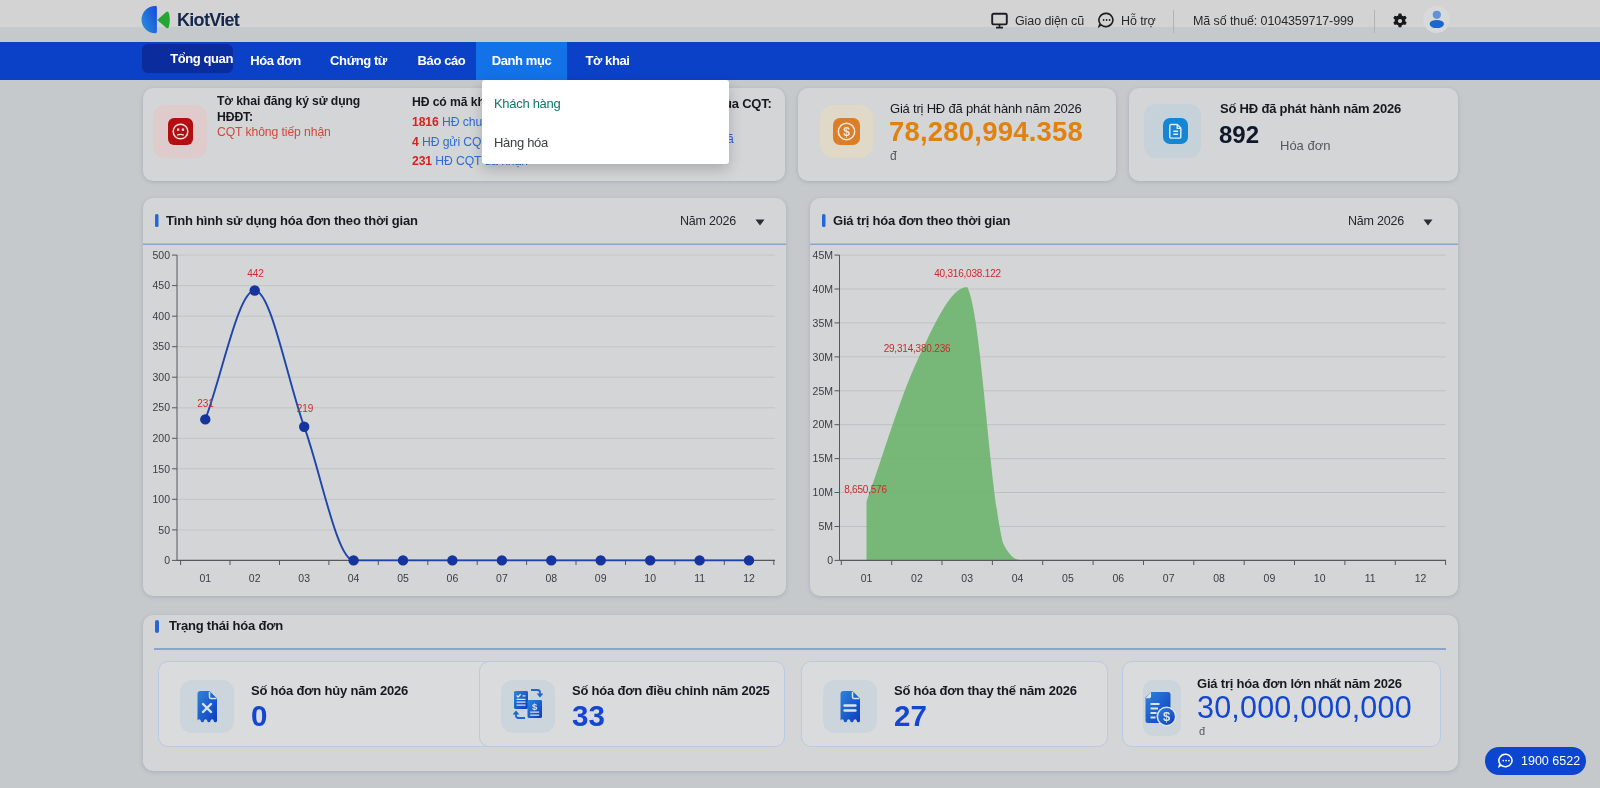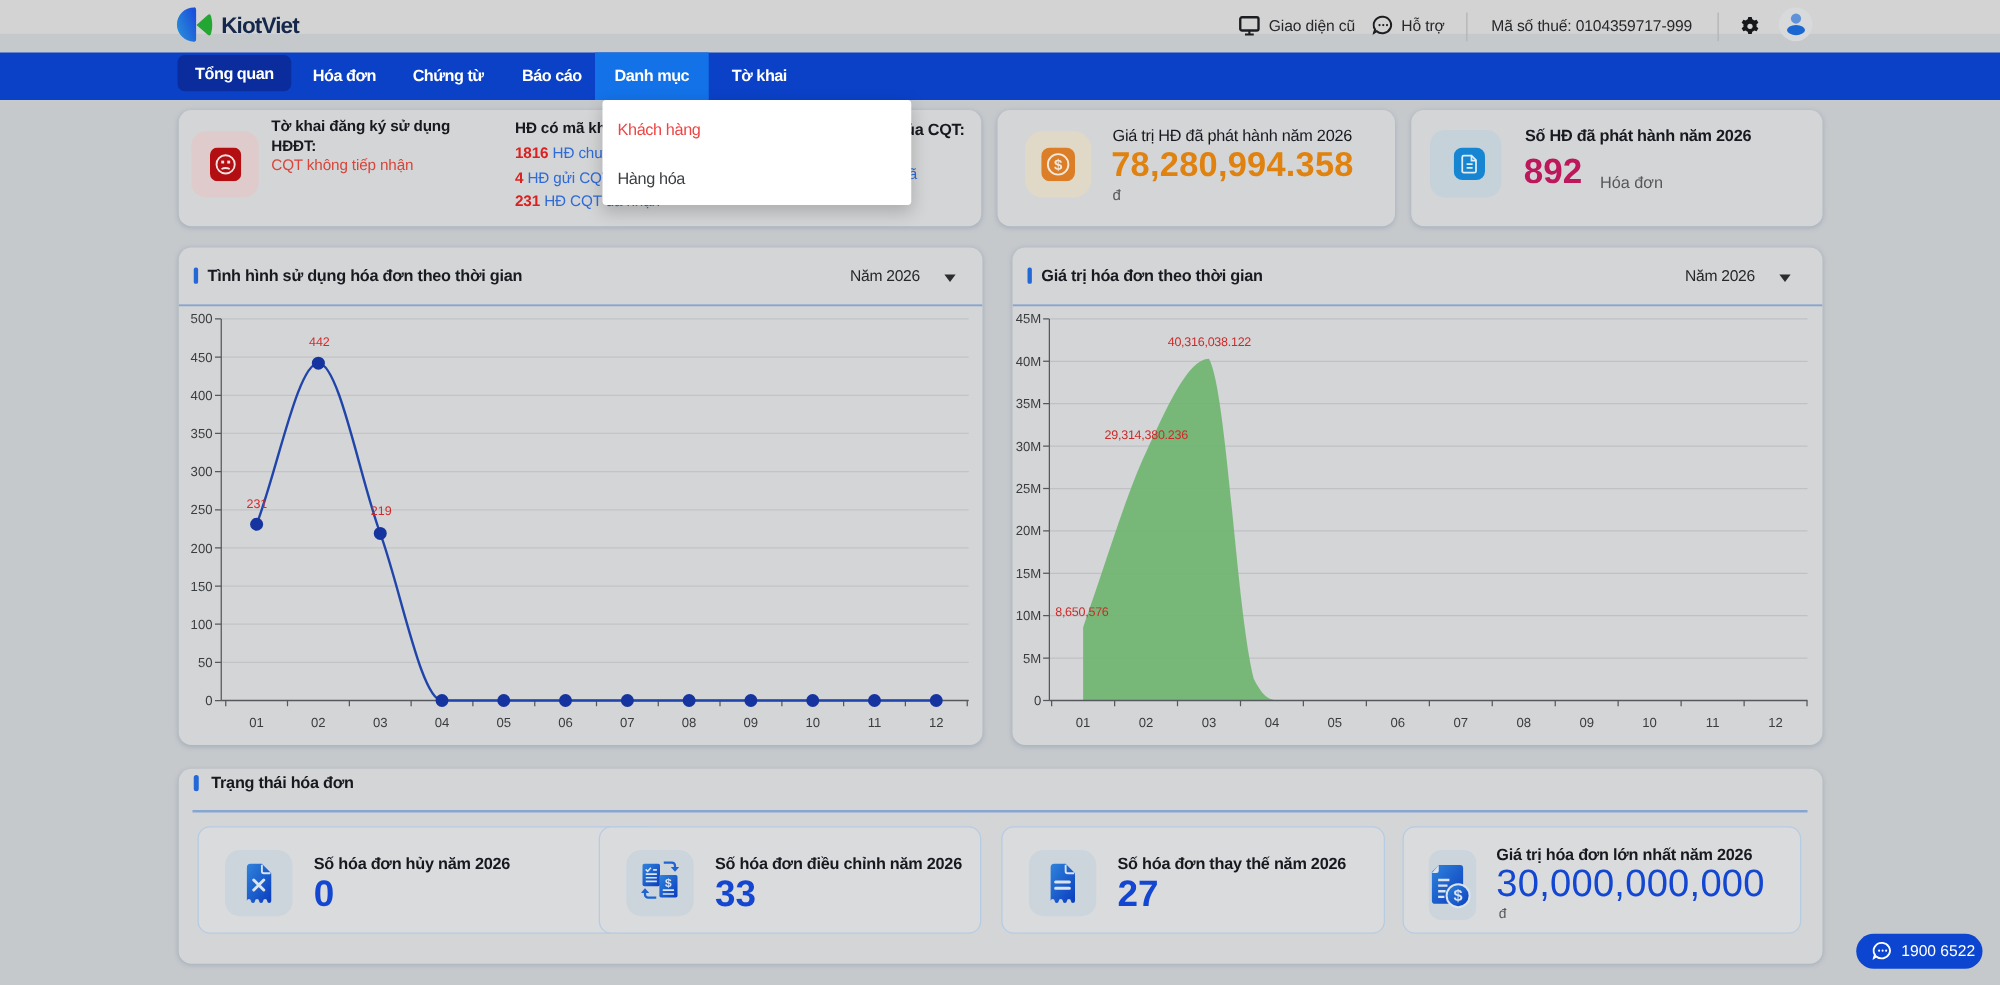--- a/index.html
+++ b/index.html
@@ -50,21 +50,21 @@
   </svg>
   <div class="abs" style="left:1423px;top:6px;width:27px;height:27px;border-radius:50%;background:#d8d9db">
     <svg width="27" height="27" viewBox="0 0 27 27">
       <circle cx="13.8" cy="8.8" r="4.1" fill="#5f92d9"></circle>
       <ellipse cx="13.8" cy="18" rx="7.2" ry="4.1" fill="#1a67d2"></ellipse>
     </svg>
   </div>
 </div>
 <div id="nav">
   <div class="tab" style="left:476px;width:91px;background:#1372e8">Danh mục</div>
-  <div class="abs" style="left:142px;top:2px;width:91px;height:29px;line-height:29px;border-radius:6px;background:#0a2c9c;color:#fff;font-size:13px;font-weight:700;letter-spacing:-0.4px;text-align:center">Tổng quan</div>
+  <div class="abs" style="left:142px;top:2px;width:91px;height:29px;line-height:29px;border-radius:6px;background:#0a2c9c;color:#fff;font-size:13px;font-weight:700;letter-spacing:-0.4px;text-align:right">Tổng quan</div>
   <div class="tab" style="left:230px;width:91px">Hóa đơn</div>
   <div class="tab" style="left:313px;width:91px">Chứng từ</div>
   <div class="tab" style="left:396px;width:91px">Báo cáo</div>
   <div class="tab" style="left:562px;width:91px">Tờ khai</div>
 </div>
 
 <div class="card" style="left:143px;top:88px;width:642px;height:93px">
   <div class="ictn" style="left:10px;top:17px;width:54px;height:53px;background:#e0cbcc"></div>
   <svg class="abs" style="left:25px;top:30px" width="25" height="27" viewBox="0 0 25 27">
     <rect x="0" y="0" width="25" height="27" rx="6" fill="#b30e12"></rect>
@@ -97,21 +97,21 @@
 
 <div class="card" style="left:1129px;top:88px;width:329px;height:93px">
   <div class="ictn" style="left:15px;top:16px;width:57px;height:54px;background:#c6d2da"></div>
   <svg class="abs" style="left:34px;top:30px" width="25" height="26" viewBox="0 0 25 26">
     <rect width="25" height="26" rx="7" fill="#1786d2"></rect>
     <path d="M8,6.5 h6.2 l3.6,3.6 v8.8 a1.2,1.2 0 0 1 -1.2,1.2 h-8.6 a1.2,1.2 0 0 1 -1.2,-1.2 v-11.2 a1.2,1.2 0 0 1 1.2,-1.2 Z" fill="none" stroke="#e2ecf4" stroke-width="1.4"></path>
     <path d="M14.2,6.8 v3.6 h3.5" fill="none" stroke="#e2ecf4" stroke-width="1.4"></path>
     <path d="M10.3,13.3 h4.8 M10.3,16.3 h4.8" stroke="#e2ecf4" stroke-width="1.4"></path>
   </svg>
   <div class="abs" style="left:91px;top:13px;font-weight:700;font-size:13px;color:#17191f;letter-spacing:-0.2px;white-space:nowrap">Số HĐ đã phát hành năm 2026</div>
-  <div class="abs" style="left:90px;top:33px;font-size:28px;font-weight:700;color:#be185d">892</div>
+  <div class="abs" style="left:90px;top:33px;font-size:24px;font-weight:700;color:#0f172a">892</div>
   <div class="abs" style="left:151px;top:50px;font-size:13px;color:#55585c">Hóa đơn</div>
 </div>
 
 <div class="card" style="left:143px;top:198px;width:643px;height:398px">
   <svg width="643" height="398" viewBox="0 0 643 398">
 <rect x="12" y="16" width="3.5" height="13" rx="1.5" fill="#2468d8"></rect>
 <text x="23" y="26.5" font-size="13" font-weight="700" fill="#171a1f" letter-spacing="-0.2">Tình hình sử dụng hóa đơn theo thời gian</text>
 <text x="593" y="26.5" font-size="12.5" fill="#26282b" text-anchor="end" letter-spacing="-0.2">Năm 2026</text>
 <path d="M612.5,21.5 L621.5,21.5 L617,27.5 Z" fill="#2b2d30"></path>
 <rect x="0" y="45.5" width="643" height="1.5" fill="#86a5d0"></rect>
@@ -298,21 +298,21 @@
       <path d="M3.6,7.5 l1.5,1.5 2.6,-2.8" fill="none" stroke="#dbe4ee" stroke-width="1.3"></path>
       <path d="M9.5,7.9 h3 M3.6,11.3 h8.9 M3.6,14.2 h8.9 M3.6,17.1 h8.9" stroke="#dbe4ee" stroke-width="1.3"></path>
       <rect x="14.5" y="12" width="14.5" height="18" rx="1.4" fill="url(#bg2)"></rect>
       <path d="M17.2,24.1 h9 M17.2,27.2 h9" stroke="#dbe4ee" stroke-width="1.3"></path>
       <text x="21.7" y="21.5" font-size="9.5" font-weight="700" fill="#dbe4ee" text-anchor="middle">$</text>
       <path d="M18,2 h6.5 a2.5,2.5 0 0 1 2.5,2.5 v1.8" fill="none" stroke="#1f64cf" stroke-width="1.8"></path>
       <path d="M23.6,5.6 h6.8 l-3.4,3.8 Z" fill="#1f64cf"></path>
       <path d="M12,30 h-6.5 a2.5,2.5 0 0 1 -2.5,-2.5 v-1.8" fill="none" stroke="#1f64cf" stroke-width="1.8"></path>
       <path d="M-0.4,26.4 h6.8 l-3.4,-3.8 Z" fill="#1f64cf"></path>
     </svg>
-    <div class="abs stitle" style="left:92px;top:21px">Số hóa đơn điều chỉnh năm 2026</div>
+    <div class="abs stitle" style="left:92px;top:21px">Số hóa đơn điều chỉnh năm 2025</div>
     <div class="abs sval" style="left:92px;top:37px">33</div>
   </div>
 
   <div class="abs scard" style="left:658px;top:46px;width:307px;height:86px">
     <div class="ictn" style="left:21px;top:18px;width:54px;height:53px;background:#ccd5dc"></div>
     <svg class="abs" style="left:35px;top:28px" width="26" height="34" viewBox="0 0 26 34">
       <path d="M3,1 h12.5 l7.5,7.5 v22.3 a1.63,1.63 0 0 1 -3.25,0 a1.63,1.63 0 0 0 -3.25,0 a1.63,1.63 0 0 1 -3.25,0 a1.63,1.63 0 0 0 -3.25,0 a1.63,1.63 0 0 1 -3.25,0 a1.63,1.63 0 0 0 -3.25,0 v-26.8 a3,3 0 0 1 3,-3 Z" fill="url(#bg1)"></path>
       <path d="M15.5,1.7 v5.3 a1.6,1.6 0 0 0 1.6,1.6 h5.3" fill="none" stroke="#dbe4ee" stroke-width="1.5"></path>
       <path d="M7.5,15.5 h11 M7.5,20.5 h11" stroke="#dbe4ee" stroke-width="2.4" stroke-linecap="round"></path>
     </svg>
@@ -329,21 +329,21 @@
       <circle cx="27.5" cy="27.5" r="9.2" fill="url(#bg1)" stroke="#dbe4ee" stroke-width="1.6"></circle>
       <text x="27.5" y="32" font-size="13" font-weight="700" fill="#dbe4ee" text-anchor="middle">$</text>
     </svg>
     <div class="abs stitle" style="left:74px;top:14px">Giá trị hóa đơn lớn nhất năm 2026</div>
     <div class="abs" style="left:74px;top:28px;font-size:30.5px;font-weight:400;color:#1347d2;letter-spacing:0.2px">30,000,000,000</div>
     <div class="abs" style="left:76px;top:63px;font-size:11px;color:#55585c">đ</div>
   </div>
 </div>
 
 <div class="abs" style="left:482px;top:80px;width:247px;height:84px;background:#fff;border-radius:3px;box-shadow:0 5px 14px rgba(0,0,0,.2);z-index:50">
-  <div class="abs" style="left:12px;top:16px;font-size:13px;color:#ef4444;letter-spacing:-0.3px">Khách hàng</div>
+  <div class="abs" style="left:12px;top:16px;font-size:13px;color:#0f766e;letter-spacing:-0.3px">Khách hàng</div>
   <div class="abs" style="left:12px;top:55px;font-size:13px;color:#3c4043;letter-spacing:-0.3px">Hàng hóa</div>
 </div>
 
 <div class="abs" style="left:1485px;top:747px;width:101px;height:28px;background:#0c45cf;border-radius:14px;z-index:40">
   <svg class="abs" style="left:13px;top:6px" width="16" height="16" viewBox="0 0 17 17">
     <path d="M8.5,1.4 a7,6.6 0 1 1 -5.3,11.5 l-2,1.3 0.9,-2.6 a7,6.6 0 0 1 6.4,-10.2 Z" fill="none" stroke="#fff" stroke-width="1.6"></path>
     <circle cx="5.6" cy="8" r="0.9" fill="#fff"></circle>
       <circle cx="8.6" cy="8" r="0.9" fill="#fff"></circle>
       <circle cx="11.6" cy="8" r="0.9" fill="#fff"></circle>
   </svg>

